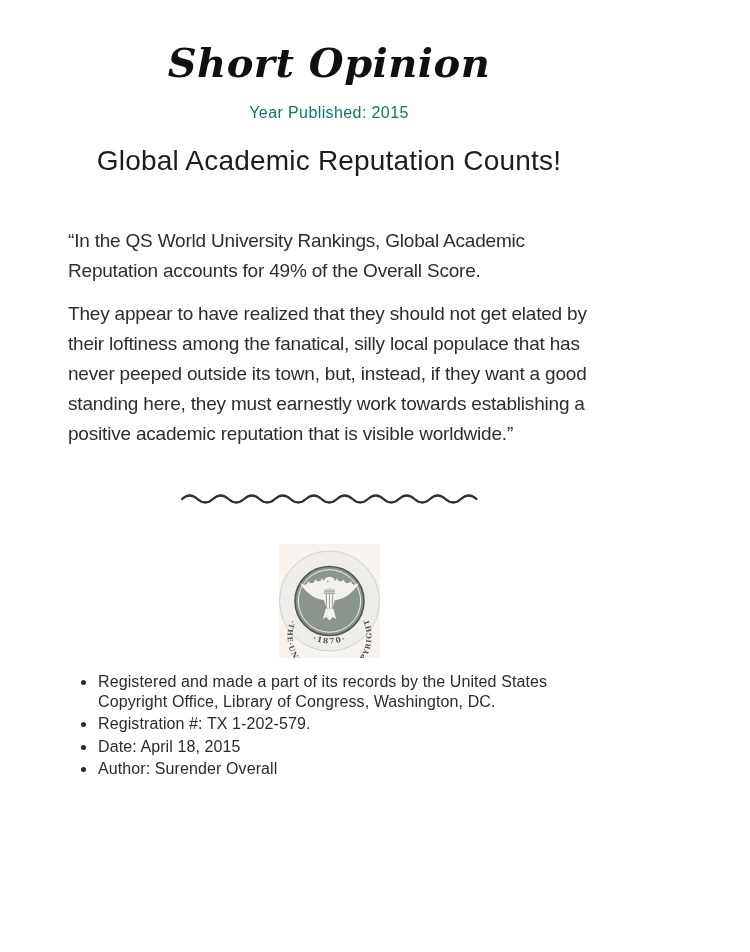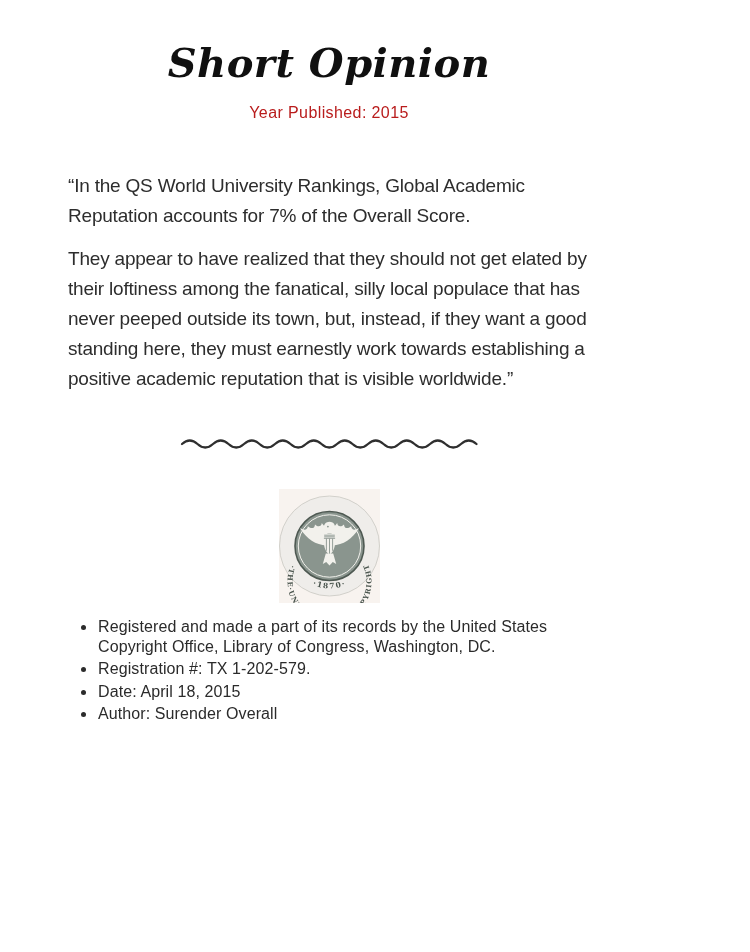--- a/index.html
+++ b/index.html
@@ -23,21 +23,21 @@
     letter-spacing: 0.5px;
     color: #101010;
   }
 
   .meta-line {
     text-align: center;
     margin-top: 17px;
     font-size: 16px;
     line-height: 20px;
     letter-spacing: 0.4px;
-    color: #b91c1c;
+    color: #0f766e;
   }
 
   .headline {
     text-align: center;
     margin-top: 21px;
     font-size: 28px;
     line-height: 34px;
     font-weight: 400;
     letter-spacing: 0.2px;
     color: #1c1c1c;
@@ -71,23 +71,24 @@
 </style>
 </head>
 <body>
 
 <div class="page">
 
   <div class="title-script">Short Opinion</div>
 
   <div class="meta-line">Year Published: 2015</div>
 
+  <div class="headline">Global Academic Reputation Counts!</div>
 
   <div class="quote-block">
-    <p>“In the QS World University Rankings, Global Academic Reputation accounts for 7% of the Overall Score.</p>
+    <p>“In the QS World University Rankings, Global Academic Reputation accounts for 49% of the Overall Score.</p>
     <p>They appear to have realized that they should not get elated by their loftiness among the fanatical, silly local populace that has never peeped outside its town, but, instead, if they want a good standing here, they must earnestly work towards establishing a positive academic reputation that is visible worldwide.”</p>
   </div>
 
   <div class="wave-wrap">
     <svg width="298" height="18" viewBox="0 0 298 18">
       <path d="M2 9 Q9.75 2 17.5 9 T33 9 T48.5 9 T64 9 T79.5 9 T95 9 T110.5 9 T126 9 T141.5 9 T157 9 T172.5 9 T188 9 T203.5 9 T219 9 T234.5 9 T250 9 T265.5 9 T281 9 T296.5 9" fill="none" stroke="#2f2f2f" stroke-width="2.2" stroke-linecap="round"></path>
     </svg>
   </div>
 
   <div class="seal-wrap">

